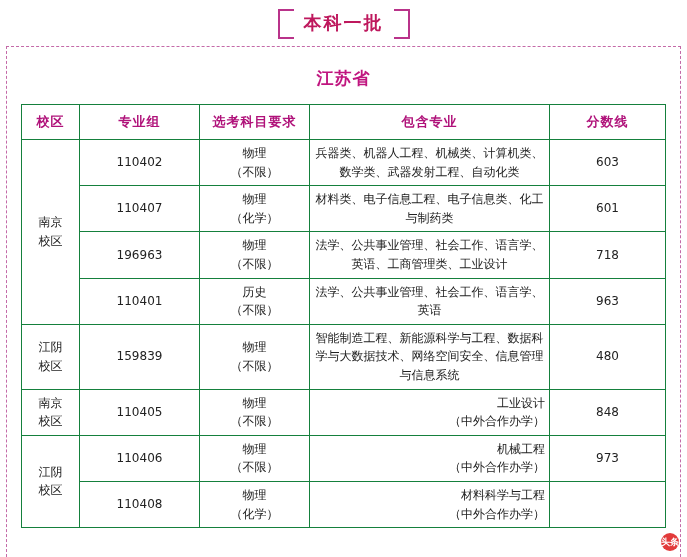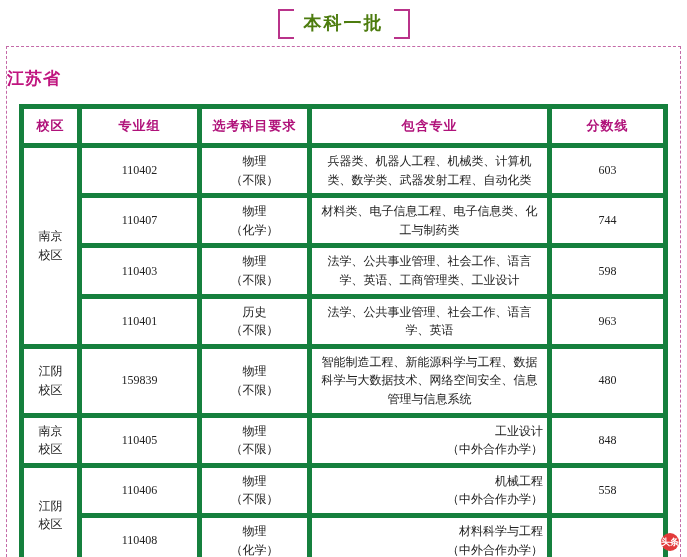--- a/index.html
+++ b/index.html
@@ -27,21 +27,21 @@
     align-items: center;
     justify-content: center;
     position: relative;
   }
   .badge {
     position: relative;
     display: inline-block;
     padding: 3px 26px 5px 26px;
     font-size: 18px;
     font-weight: bold;
-    color: #4d7c0f;
+    color: #be185d;
     letter-spacing: 2px;
     line-height: 1.2;
   }
   .badge .bracket {
     position: absolute;
     top: 0;
     bottom: 0;
     width: 14px;
   }
   .badge .bracket.left {
@@ -62,42 +62,41 @@
     left: 6px;
     right: 6px;
     top: 46px;
     bottom: 0;
     border: 1px dashed #c46aa8;
     border-bottom: none;
     box-sizing: border-box;
     padding: 0;
   }
   .province {
-    text-align: left;
+    text-align: center;
     color: #c0157f;
     font-size: 17px;
     font-weight: bold;
     padding: 20px 0 14px 0;
     letter-spacing: 1px;
   }
   table.grid {
     border-collapse: collapse;
     width: 644px;
     margin: 0 auto;
     table-layout: fixed;
   }
   table.grid th, table.grid td {
-    border: 5px solid #15803d;
+    border: 1px solid #15803d;
     font-size: 12px;
     color: #222;
     text-align: center;
     vertical-align: middle;
     padding: 4px 4px;
     line-height: 1.55;
-    font-family: Liberation Serif, serif;
   }
   table.grid thead th {
     background: #fff;
     color: #b0127a;
     font-weight: bold;
     font-size: 13px;
     height: 26px;
     letter-spacing: 1px;
   }
   td.majors {
@@ -191,30 +190,30 @@
             <td class="majors">兵器类、机器人工程、机械类、计算机类、数学类、武器发射工程、自动化类</td>
             <td>603</td>
           </tr>
           <tr>
             <td>110407</td>
             <td>
               <span class="sub">物理</span>
               <span class="sub">（化学）</span>
             </td>
             <td class="majors">材料类、电子信息工程、电子信息类、化工与制药类</td>
-            <td>744</td>
-          </tr>
-          <tr>
-            <td>110403</td>
+            <td>601</td>
+          </tr>
+          <tr>
+            <td>196963</td>
             <td>
               <span class="sub">物理</span>
               <span class="sub">（不限）</span>
             </td>
             <td class="majors">法学、公共事业管理、社会工作、语言学、英语、工商管理类、工业设计</td>
-            <td>598</td>
+            <td>718</td>
           </tr>
           <tr>
             <td>110401</td>
             <td>
               <span class="sub">历史</span>
               <span class="sub">（不限）</span>
             </td>
             <td class="majors">法学、公共事业管理、社会工作、语言学、英语</td>
             <td>963</td>
           </tr>
@@ -254,21 +253,21 @@
             </td>
             <td>110406</td>
             <td>
               <span class="sub">物理</span>
               <span class="sub">（不限）</span>
             </td>
             <td class="majors center">
               <span class="sub">机械工程</span>
               <span class="sub">（中外合作办学）</span>
             </td>
-            <td>558</td>
+            <td>973</td>
           </tr>
           <tr>
             <td>110408</td>
             <td>
               <span class="sub">物理</span>
               <span class="sub">（化学）</span>
             </td>
             <td class="majors center">
               <span class="sub">材料科学与工程</span>
               <span class="sub">（中外合作办学）</span>

